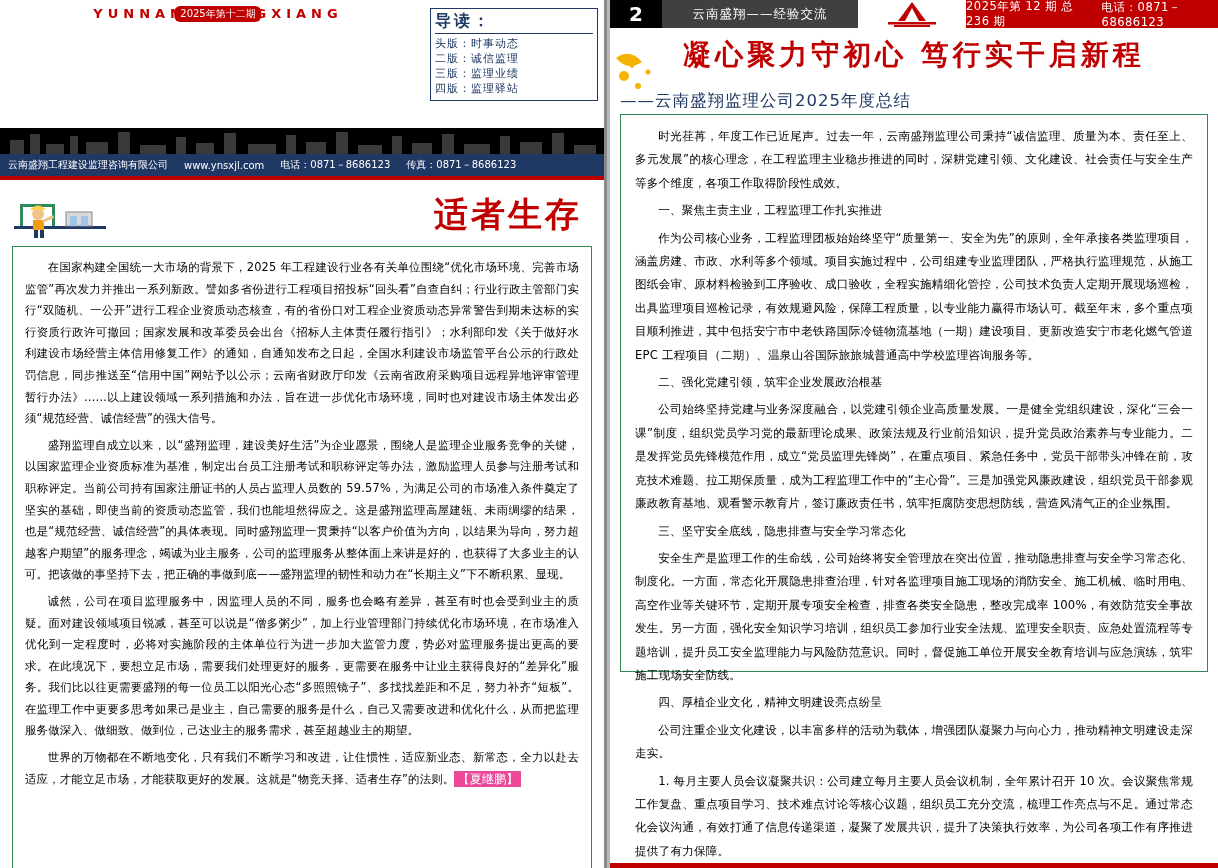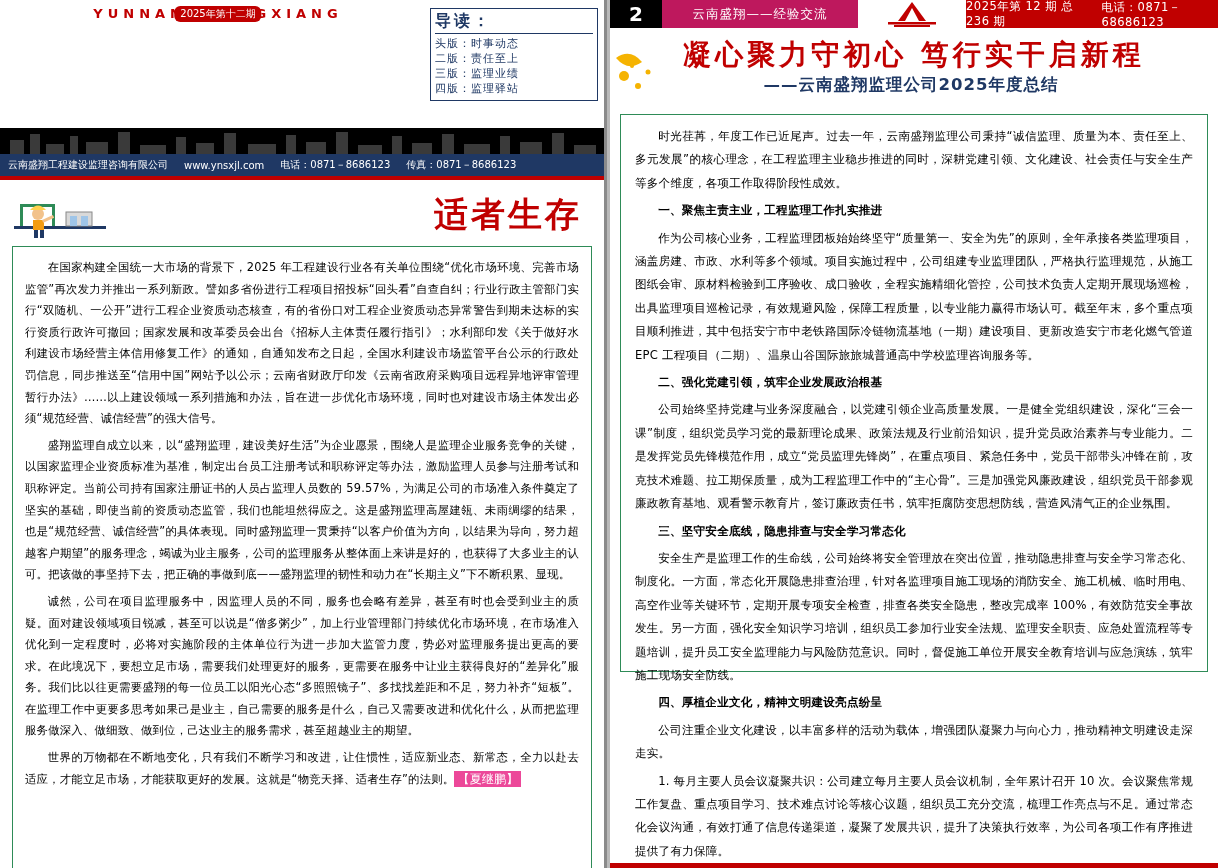--- a/index.html
+++ b/index.html
@@ -37,31 +37,31 @@
   .lp-head{display:flex;align-items:flex-end;height:56px;}
   .worker-art{width:96px;height:56px;position:relative;}
   .headline{flex:1;text-align:right;font-size:34px;font-weight:bold;color:#c00000;letter-spacing:3px;padding-bottom:4px;}
   .article{border:1px solid #2e8b57;margin-top:4px;padding:10px 12px 12px 12px;height:634px;box-sizing:border-box;}
   .article p{font-size:11.4px;line-height:21.6px;text-align:justify;margin:0 0 5px 0;color:#000;text-indent:2em;letter-spacing:.2px;}
   .byline{background:#ec4899;color:#fff;font-size:12px;padding:1px 3px;}
 
   
   .rp-top{display:flex;align-items:stretch;height:28px;}
   .pg-num{width:52px;background:#000;color:#fff;display:flex;align-items:center;justify-content:center;font-size:20px;font-weight:bold;}
-  .rp-col{background:#be185d;color:#fff;flex:0 0 196px;display:flex;align-items:center;justify-content:center;font-size:12.5px;letter-spacing:1px;}
+  .rp-col{background:#404040;color:#fff;flex:0 0 196px;display:flex;align-items:center;justify-content:center;font-size:12.5px;letter-spacing:1px;}
   .rp-mid{flex:1;background:#fff;display:flex;align-items:center;justify-content:center;}
   .rp-mid svg{display:block;}
   .rp-right{flex:0 0 252px;background:#c00000;color:#fff;display:flex;align-items:center;justify-content:center;font-size:11.5px;letter-spacing:.5px;}
   .rp-banner{position:relative;height:80px;padding:4px 10px 0 10px;}
   .rb-title{text-align:center;font-size:28px;font-weight:bold;color:#c00000;letter-spacing:4px;margin-top:4px;}
-  .rb-sub{text-align:center;font-size:16.5px;font-weight:bold;color:#1f3864;letter-spacing:1px;padding-right:6px;margin-top:0;}
+  .rb-sub{text-align:left;font-size:16.5px;font-weight:normal;color:#1f3864;letter-spacing:1px;padding-right:6px;margin-top:16px;}
   .rb-deco{position:absolute;left:4px;top:18px;width:60px;height:50px;}
   .rp-art{border:1px solid #2e8b57;margin:2px 10px 0 10px;padding:10px 14px 10px 14px;height:558px;box-sizing:border-box;}
   .rp-art p{font-size:11.6px;line-height:23.4px;text-align:justify;margin:0 0 4px 0;text-indent:2em;letter-spacing:.2px;}
-  .rp-art p.h{font-weight:bold;}
+  .rp-art p.h{font-weight:normal;}
   .rp-footrule{position:absolute;left:0;bottom:0;width:608px;height:5px;background:#c00000;}
 </style>
 </head>
 <body>
 
 <div class="page" id="page-left">
 
   <div class="masthead">
     <div class="mh-inner">
 
@@ -72,21 +72,21 @@
       </div>
 
       <div class="guide-box">
         <div class="guide-title">导读：</div>
         <div class="guide-line">
           <span class="k">头版：</span>
           <span class="v">时事动态</span>
         </div>
         <div class="guide-line">
           <span class="k">二版：</span>
-          <span class="v">责任至上</span>
+          <span class="v">诚信监理</span>
         </div>
         <div class="guide-line">
           <span class="k">三版：</span>
           <span class="v">监理业绩</span>
         </div>
         <div class="guide-line">
           <span class="k">四版：</span>
           <span class="v">监理驿站</span>
         </div>
       </div>

